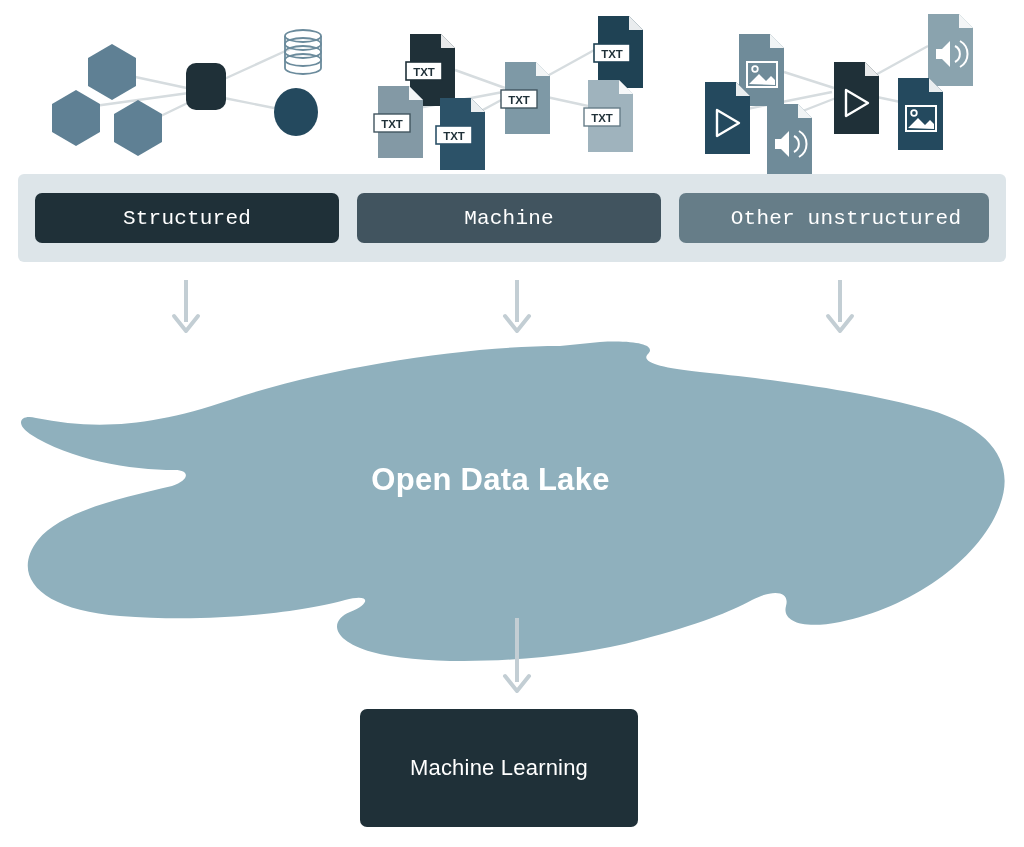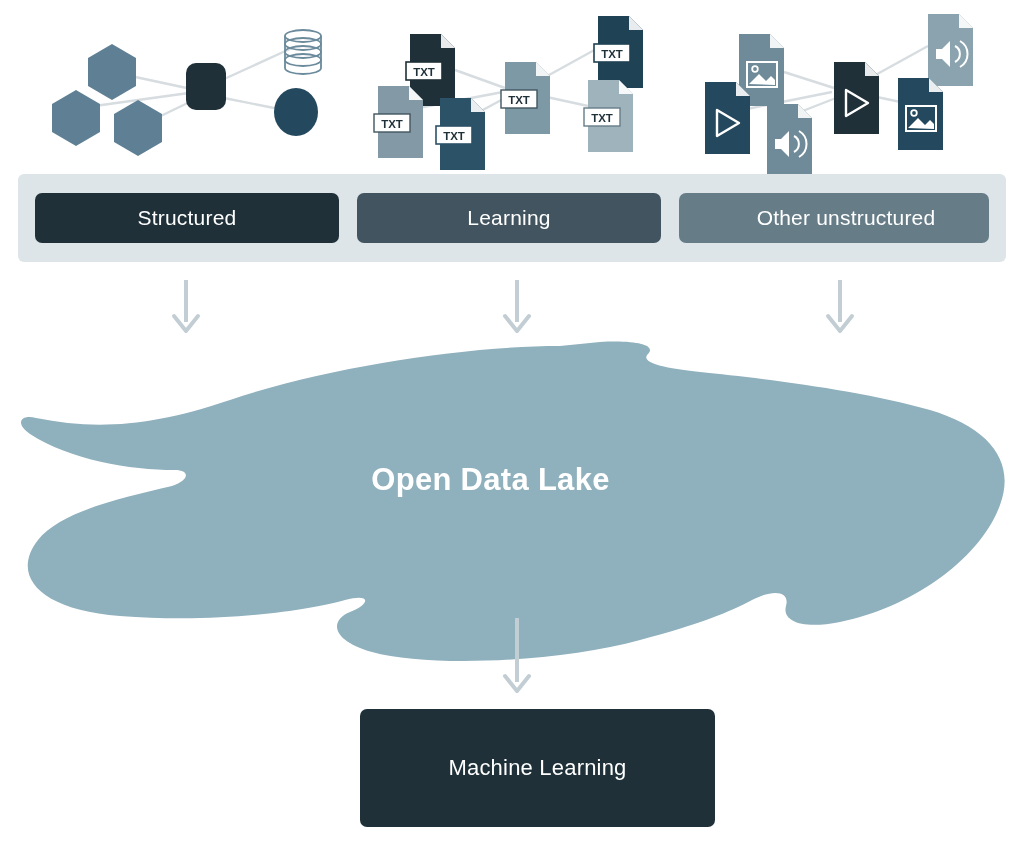--- a/index.html
+++ b/index.html
@@ -45,34 +45,34 @@
   }
   .cat-btn {
     height: 50px;
     border-radius: 7px;
     display: flex;
     align-items: center;
     justify-content: center;
     color: #ffffff;
     font-size: 21px;
     letter-spacing: 0.2px;
-    font-family: Liberation Sans, sans-serif;
+    font-family: Liberation Mono, monospace;
     user-select: none;
     box-sizing: border-box;
   }
   .cat-structured { flex: 0 0 304px; background: #1f3038; }
   .cat-textual    { flex: 0 0 304px; background: #41545f; }
   .cat-other      { flex: 1 1 auto;  background: #667d88; padding-left: 24px; }
 
   
   #ml-box {
     position: absolute;
     left: 360px;
     top: 709px;
-    width: 355px;
+    width: 278px;
     height: 118px;
     background: #1f3038;
     border-radius: 7px;
     display: flex;
     align-items: center;
     justify-content: center;
     color: #ffffff;
     font-size: 22px;
     letter-spacing: 0.2px;
     user-select: none;
@@ -288,19 +288,19 @@
         <line x1="517" y1="618" x2="517" y2="682"></line>
         <path d="M505 676 L517 691 L529 676" stroke-linecap="round" stroke-linejoin="round"></path>
       </g>
     </g>
   </svg>
 
   <div id="lake-label">Open Data Lake</div>
 
   <div id="category-bar">
     <div class="cat-btn cat-structured">Structured</div>
-    <div class="cat-btn cat-textual">Learning</div>
+    <div class="cat-btn cat-textual">Machine</div>
     <div class="cat-btn cat-other">Other unstructured</div>
   </div>
 
   <div id="ml-box">Machine Learning</div>
 
 </div>
 
 </body></html>

